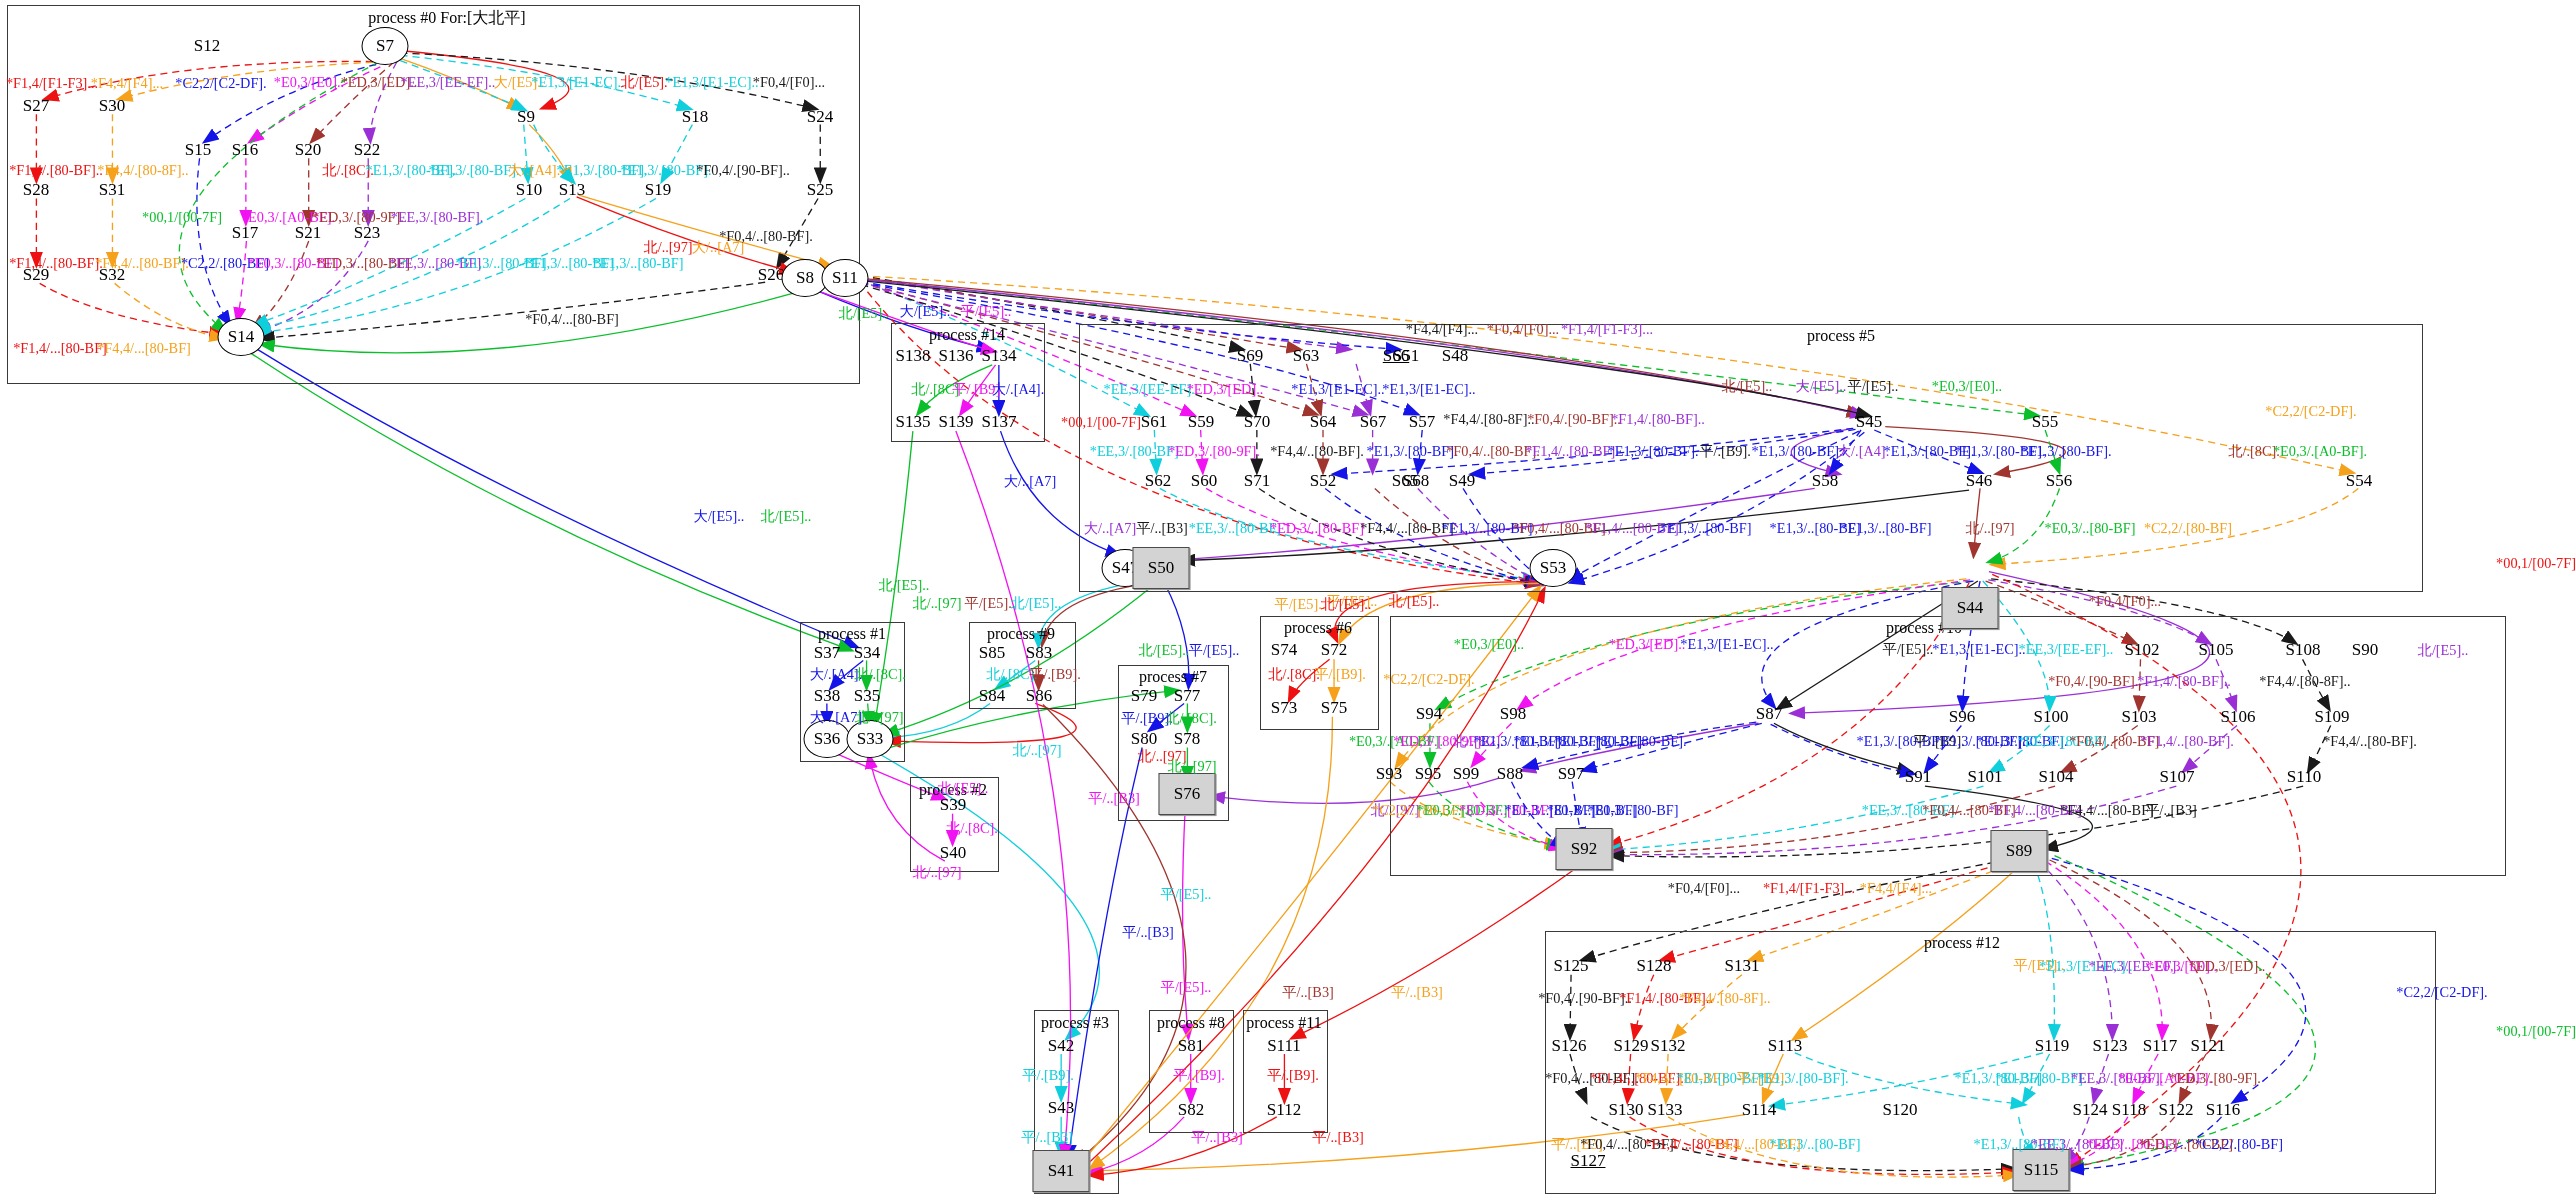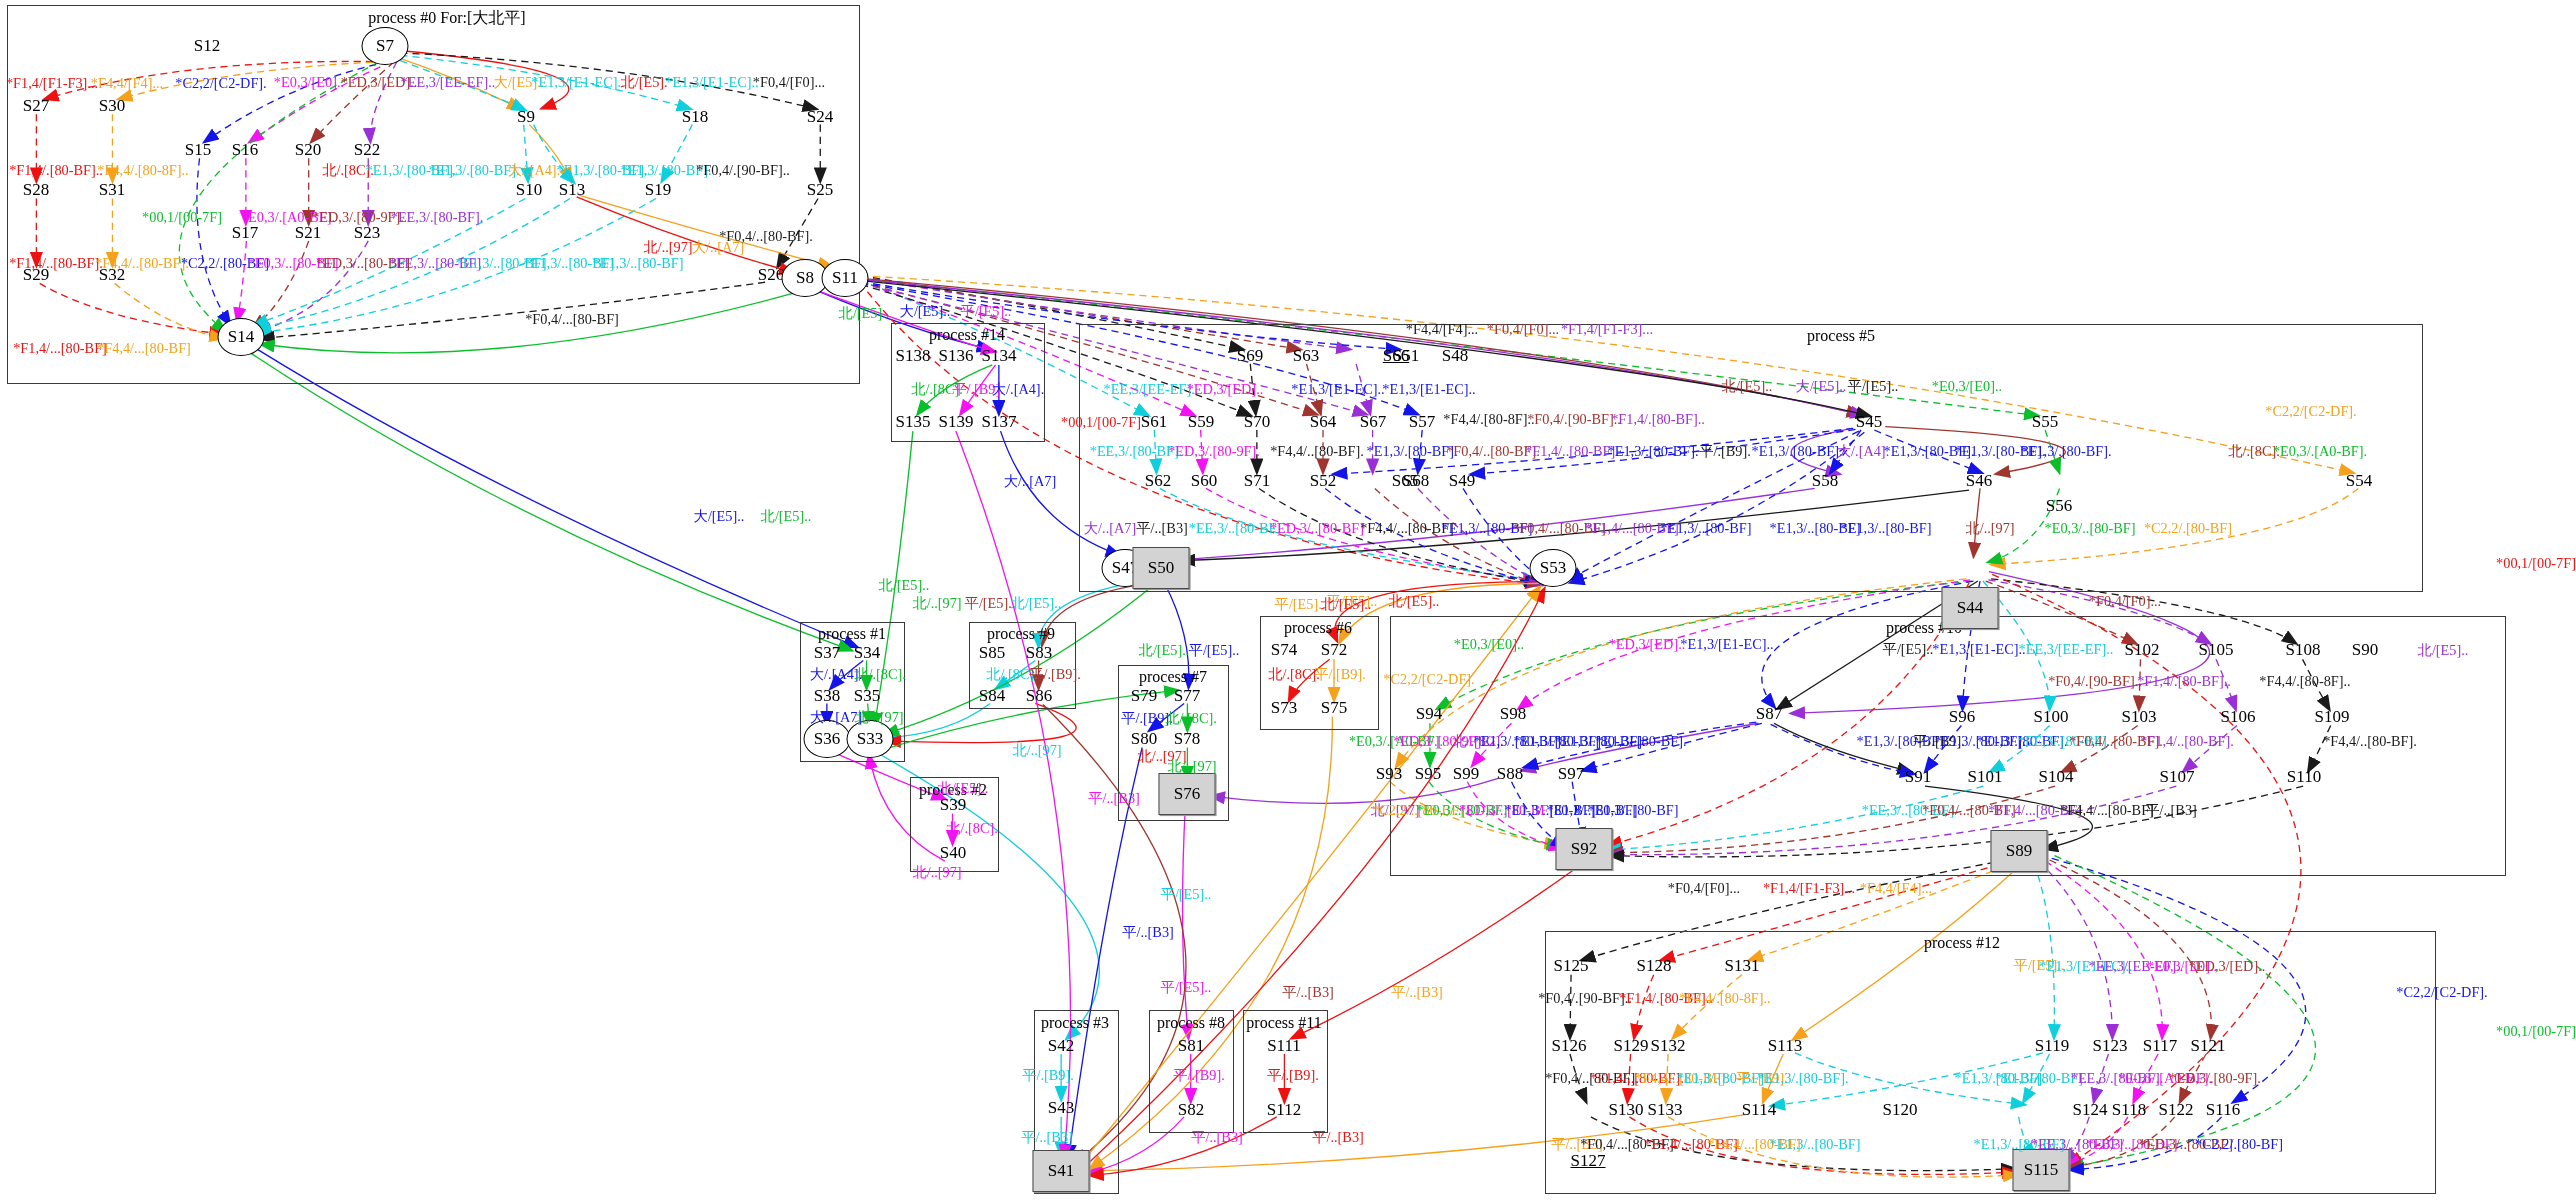--- a/index.html
+++ b/index.html
@@ -325,21 +325,21 @@
     <div class="node-t" style="left: 2045px; top: 422px;">S55</div>
     <div class="node-t" style="left: 1158px; top: 481px;">S62</div>
     <div class="node-t" style="left: 1204px; top: 481px;">S60</div>
     <div class="node-t" style="left: 1257px; top: 481px;">S71</div>
     <div class="node-t" style="left: 1323px; top: 481px;">S52</div>
     <div class="node-t" style="left: 1373px; top: 481px; margin-left: 32px;">S65</div>
     <div class="node-t" style="left: 1416px; top: 481px;">S68</div>
     <div class="node-t" style="left: 1462px; top: 481px;">S49</div>
     <div class="node-t" style="left: 1825px; top: 481px;">S58</div>
     <div class="node-t" style="left: 1979px; top: 481px;">S46</div>
-    <div class="node-t" style="left: 2059px; top: 506px;">S56</div>
+    <div class="node-t" style="left: 2059px; top: 481px;">S56</div>
     <div class="node-t" style="left: 2359px; top: 481px;">S54</div>
     <div class="node-c" style="left: 1125px; top: 568px;">S47</div>
     <div class="node-f" style="left: 1161px; top: 568px;">S50</div>
     <div class="node-c" style="left: 1553px; top: 568px;">S53</div>
     <div class="node-f" style="left: 1970px; top: 568px; margin-top: 40px;">S44</div>
     <div class="node-t" style="left: 827px; top: 653px;">S37</div>
     <div class="node-t" style="left: 867px; top: 653px;">S34</div>
     <div class="node-t" style="left: 827px; top: 696px;">S38</div>
     <div class="node-t" style="left: 867px; top: 696px;">S35</div>
     <div class="node-c" style="left: 827px; top: 739px;">S36</div>

